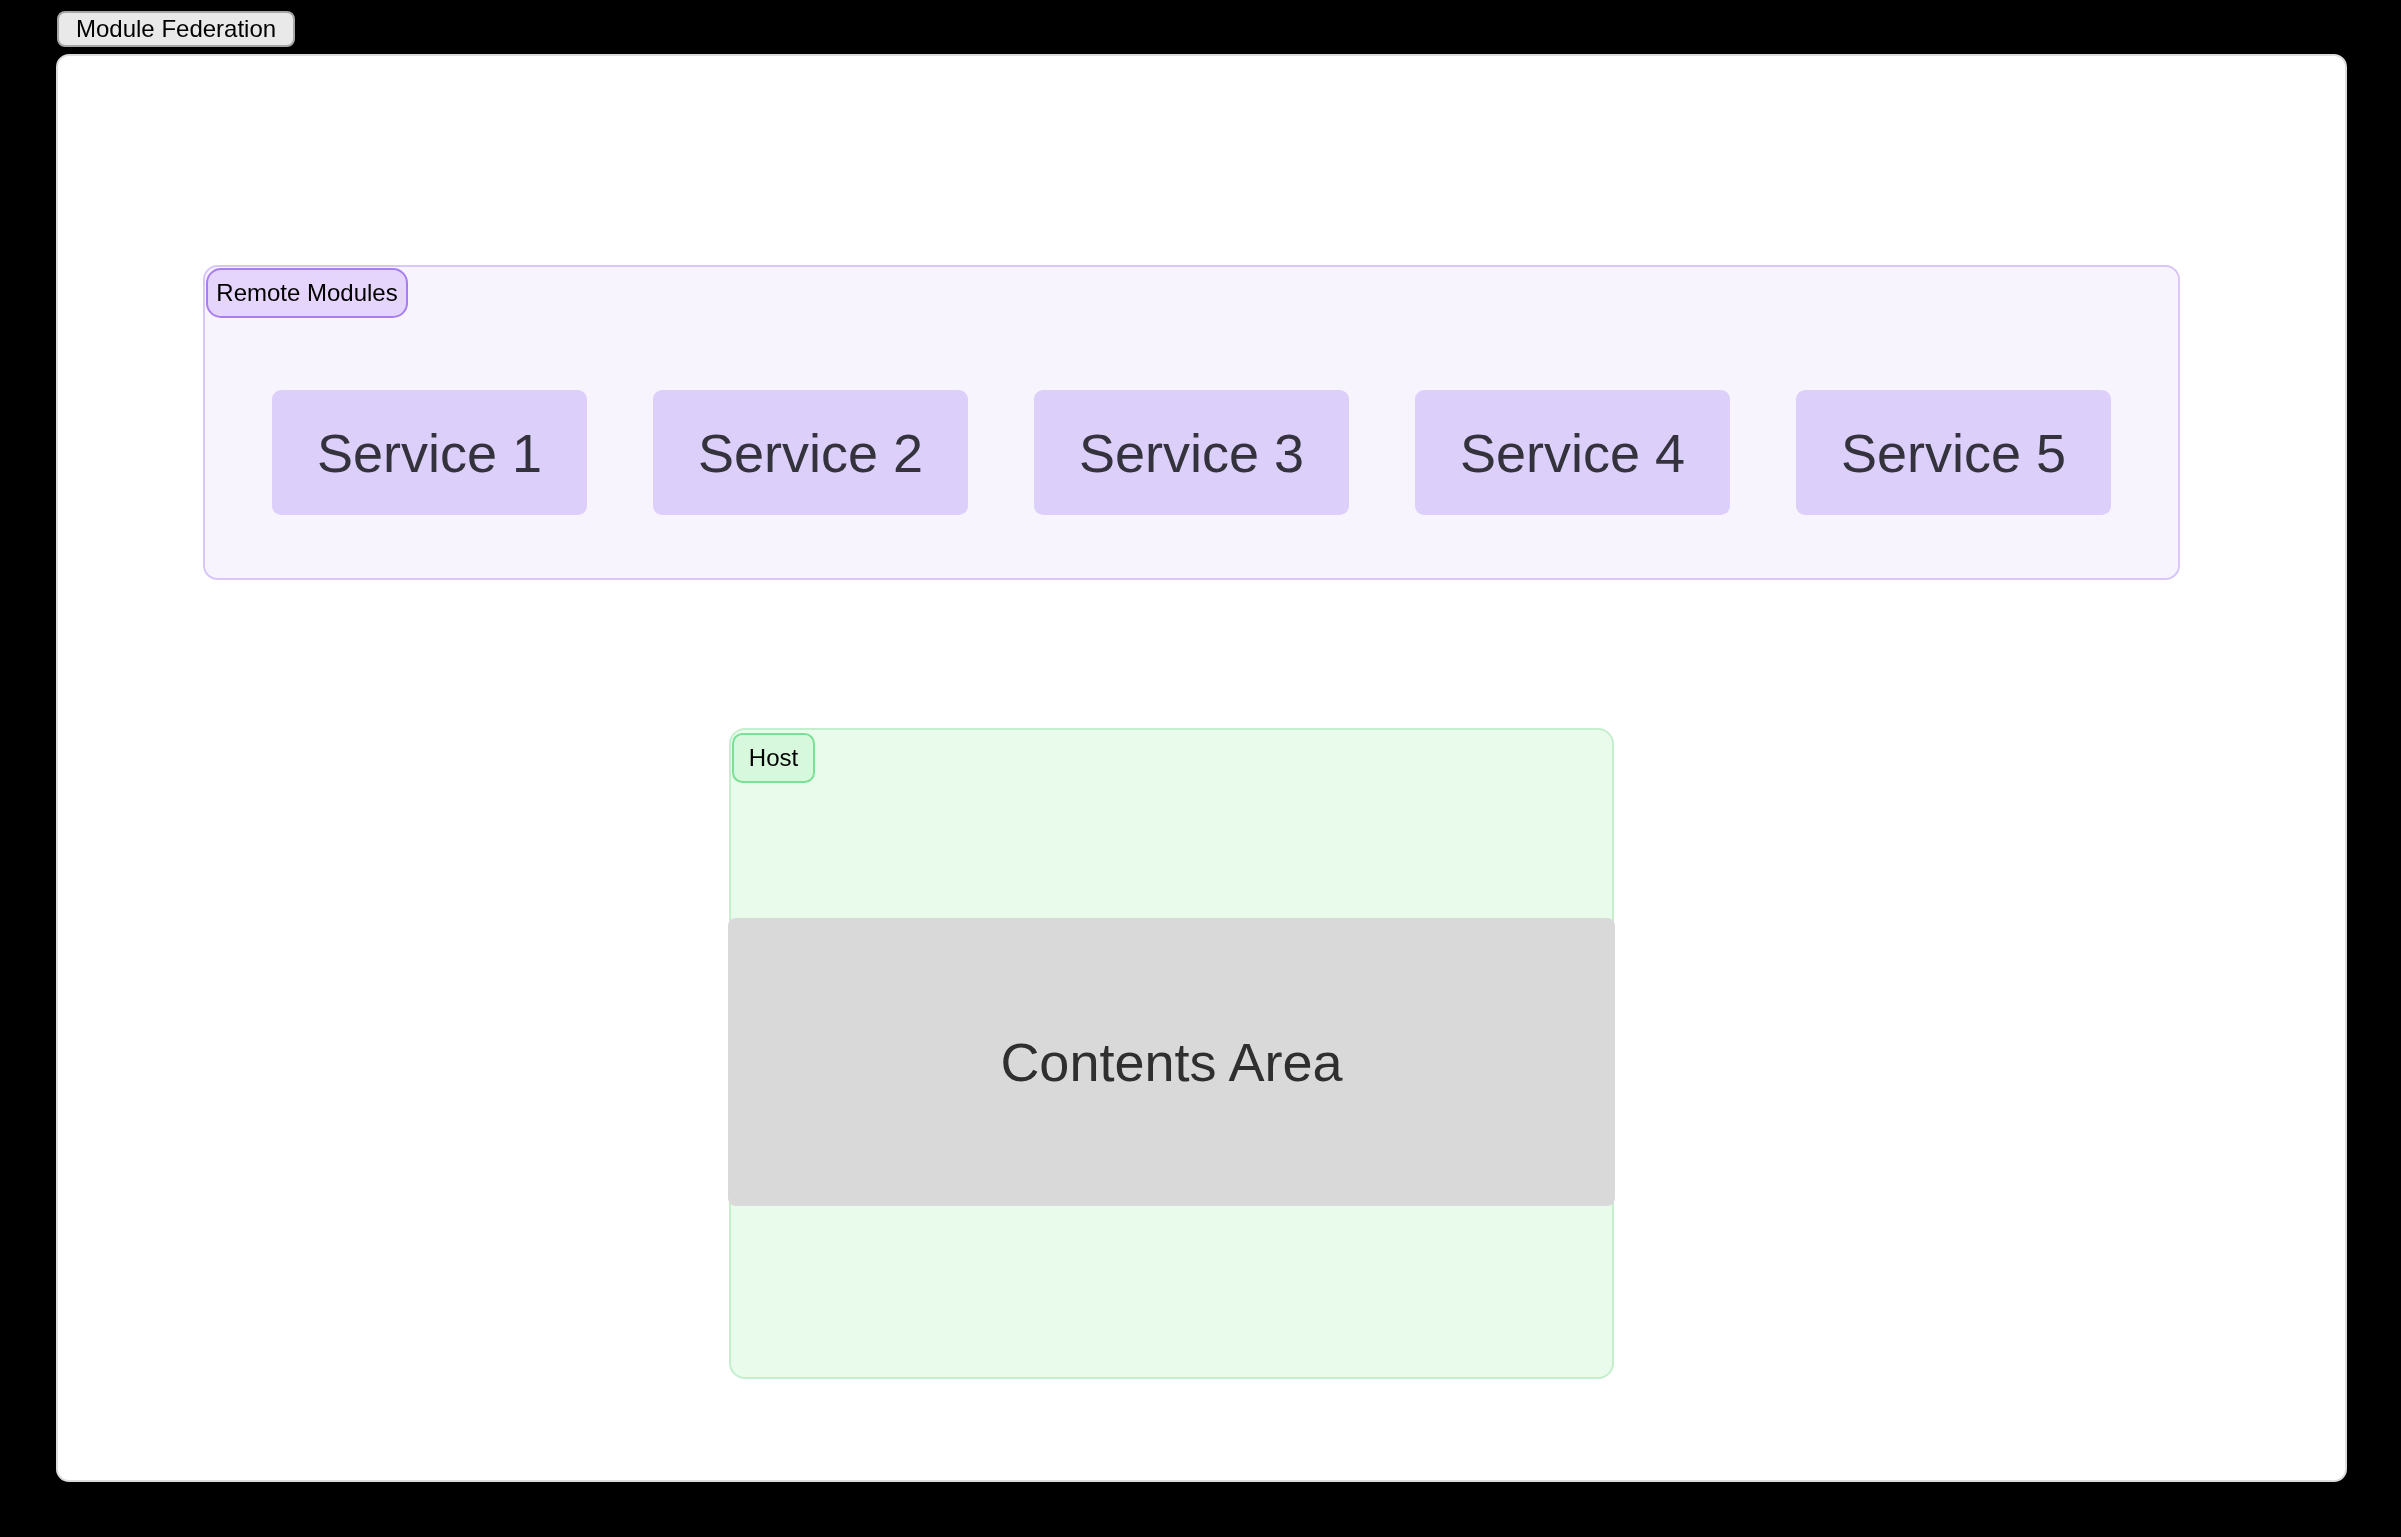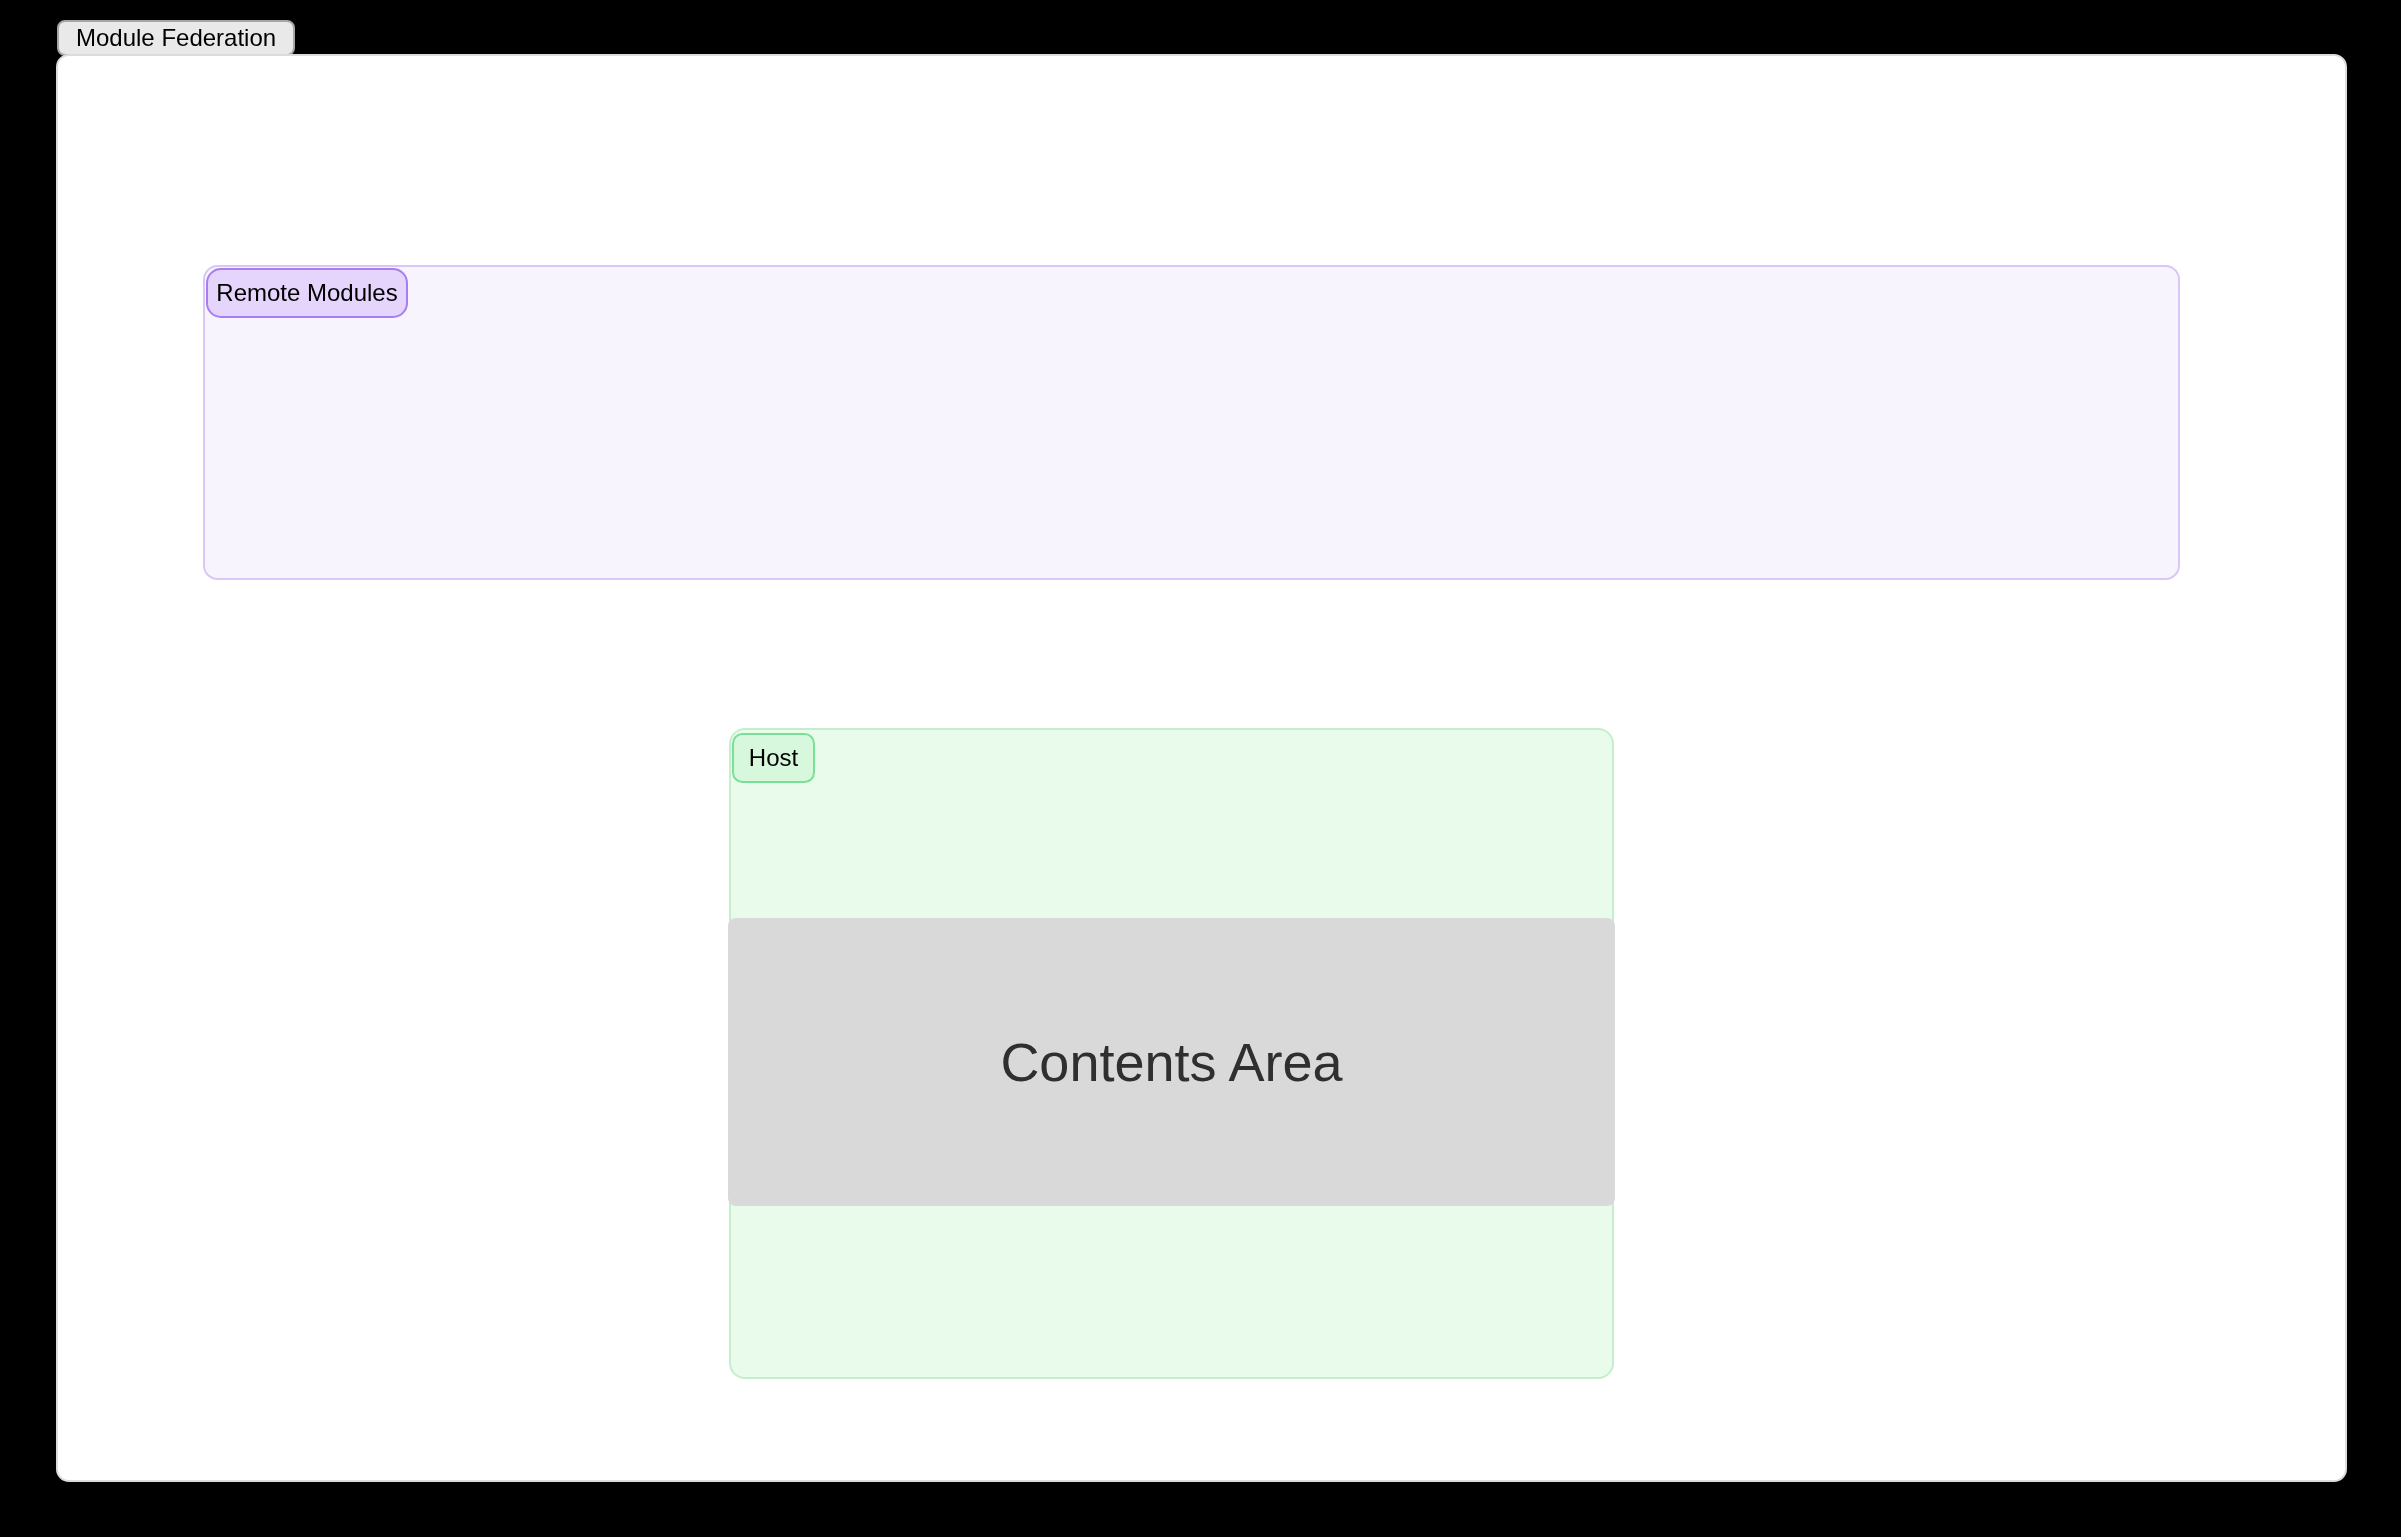--- a/index.html
+++ b/index.html
@@ -18,21 +18,20 @@
     left: 57px; top: 10.5px;
     height: 36px;
     padding: 0 17px;
     box-sizing: border-box;
     background: var(--tab-bg, #e9e9e9);
     border: 2px solid var(--tab-border, #a6a6a6);
     border-radius: 8px;
     display: flex; align-items: center;
     font-size: 24px; color: #000;
     white-space: nowrap;
-    margin-top: 9px;
   }
 
   
   .canvas {
     position: absolute;
     left: 56px; top: 54px;
     width: 2291px; height: 1428px;
     box-sizing: border-box;
     background: var(--canvas-bg, #ffffff);
     border: 2px solid var(--canvas-border, #dcdcdc);
@@ -121,20 +120,37 @@
   <div class="title-tab">
     <span>Module Federation</span>
   </div>
 
   <div class="canvas">
 
     <section class="remote-frame">
       <div class="remote-pill">
         <span>Remote Modules</span>
       </div>
+      <div class="services-row">
+        <div class="service-box">
+          <span>Service 1</span>
+        </div>
+        <div class="service-box">
+          <span>Service 2</span>
+        </div>
+        <div class="service-box">
+          <span>Service 3</span>
+        </div>
+        <div class="service-box">
+          <span>Service 4</span>
+        </div>
+        <div class="service-box">
+          <span>Service 5</span>
+        </div>
+      </div>
     </section>
 
     <section class="host-frame">
       <div class="host-pill">
         <span>Host</span>
       </div>
       <div class="contents-area">
         <span>Contents Area</span>
       </div>
     </section>

